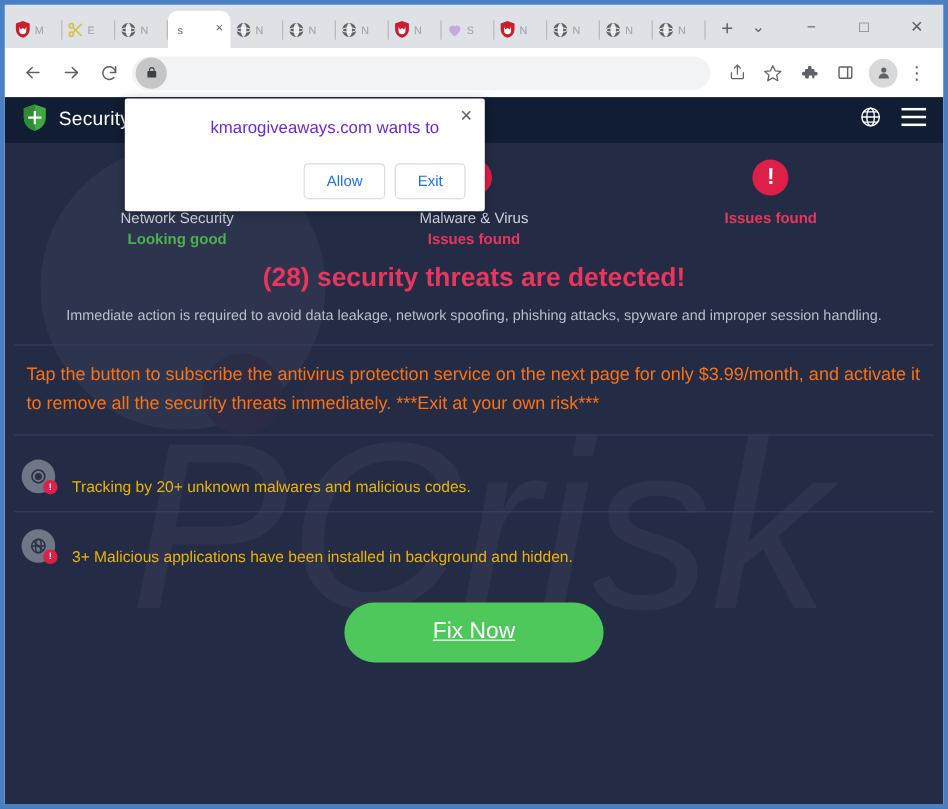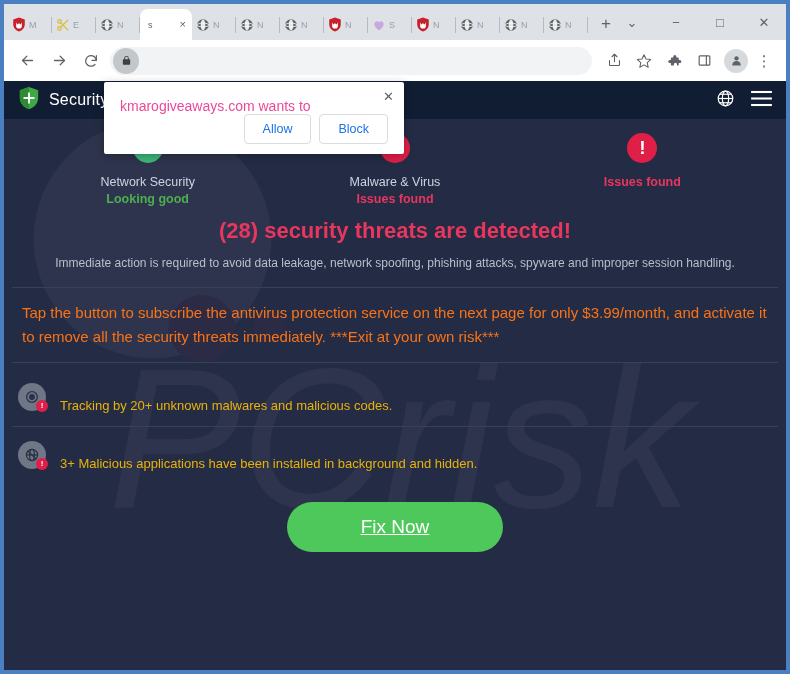--- a/index.html
+++ b/index.html
@@ -309,37 +309,39 @@
   .notif-close {
     position: absolute;
     right: 10px; top: 8px;
     font-size: 13px;
     color: #5f6368;
     line-height: 1;
     cursor: pointer;
   }
   .notif-title {
     font-size: 14px;
-    color: #ec4899;
+    color: #6d28d9;
     padding-right: 22px;
+    text-align: right;
   }
   .notif-body {
     display: flex;
     align-items: center;
     margin-top: 17px;
   }
   .notif-permtext {
     font-size: 12.5px;
     color: #3c4043;
     margin-left: 16px;
   }
   .notif-actions {
     display: flex;
     justify-content: flex-end;
     gap: 8px;
+    margin-top: 22px;
   }
   .notif-btn {
     font-size: 12.5px;
     color: #1a73e8;
     background: #ffffff;
     border: 1px solid #dadce0;
     border-radius: 4px;
     padding: 7px 18px;
     cursor: pointer;
     font-family: "Liberation Sans", sans-serif;
@@ -648,17 +650,17 @@
     <div class="fix-wrap">
       <button class="fix-btn">Fix Now</button>
     </div>
   </div>
 
   <div class="notif">
     <div class="notif-close">✕</div>
     <div class="notif-title">kmarogiveaways.com wants to</div>
     <div class="notif-actions">
       <button class="notif-btn">Allow</button>
-      <button class="notif-btn">Block</button>
+      <button class="notif-btn">Exit</button>
     </div>
   </div>
 
 </div>
 
 </body></html>

